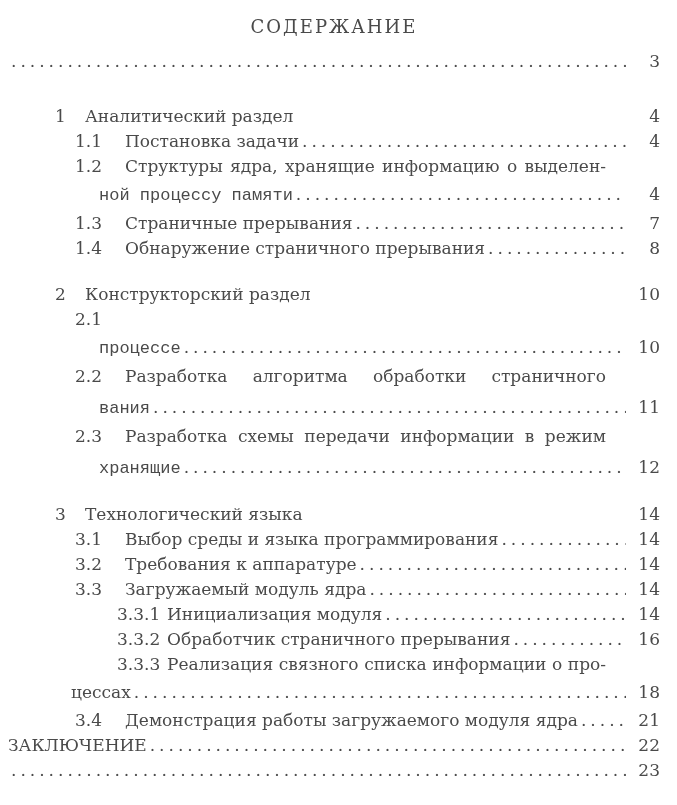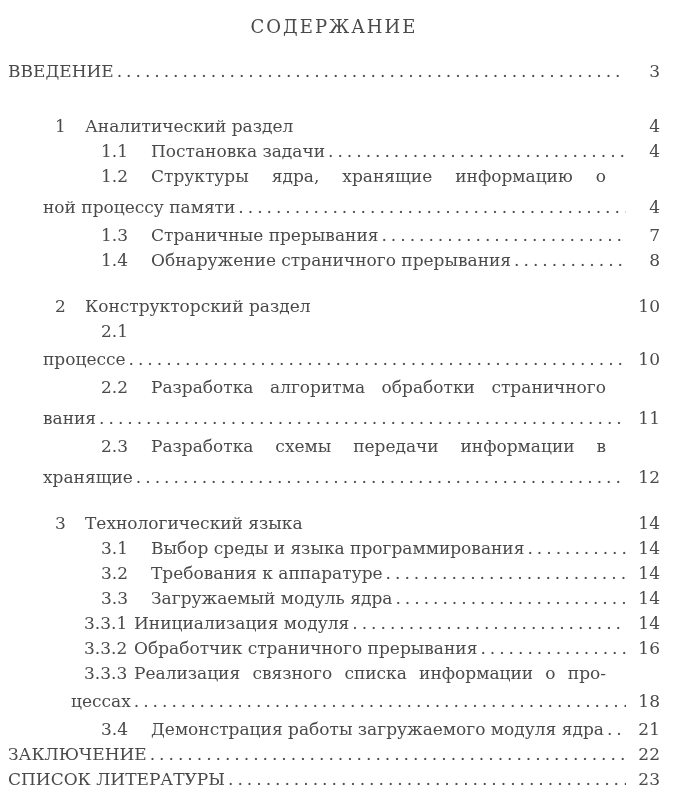--- a/index.html
+++ b/index.html
@@ -13,36 +13,36 @@
     font-size: 17px;
     color: #4a4a4a;
     padding: 14px 17px 0 8px;
     overflow: hidden;
   }
   .toc-title {
     text-align: center;
     font-size: 18px;
     letter-spacing: 2px;
     line-height: 25px;
-    margin-bottom: 20px;
+    margin-bottom: 10px;
   }
   .row {
     display: flex;
     align-items: baseline;
     line-height: 25px;
     max-height: 28px;
     overflow: hidden;
     white-space: nowrap;
   }
   .num  { flex: 0 0 auto; }
   .num-ch     { margin-left: 47px;  width: 30px; }
-  .num-sub    { margin-left: 93px;  width: 50px; }
-  .num-subsub { margin-left: 76px; width: 50px; }
+  .num-sub    { margin-left: 67px;  width: 50px; }
+  .num-subsub { margin-left: 109px; width: 50px; }
   .lbl { flex: 0 0 auto; }
-  .cont-sub    .lbl { margin-left: 35px; }
+  .cont-sub    .lbl { margin-left: 91px; font-family: Liberation Mono, monospace; }
   .cont-subsub .lbl { margin-left: 63px; }
   .dots {
     flex: 1 1 auto;
     overflow: hidden;
     letter-spacing: 4px;
     padding-left: 3px;
     min-width: 0;
   }
   .fill { flex: 1 1 auto; }
   .pageno {
@@ -62,21 +62,20 @@
   .top + .chapter { margin-top: 30px; }
   .cont { margin-top: 3px; margin-bottom: 3px; }
 </style>
 </head>
 <body>
 
 <div class="page" style="color: rgb(74, 74, 74);">
   <div class="toc-title">СОДЕРЖАНИЕ</div>
   <div id="toc-body">
       <div class="row top">
-        <span class="lbl">ВВЕДЕНИЕ</span>
         <span class="dots">........................................................................................................................</span>
         <span class="pageno">3</span>
       </div>
       <div class="row chapter">
         <span class="num num-ch">1</span>
         <span class="lbl">Аналитический раздел</span>
         <span class="fill"></span>
         <span class="pageno">4</span>
       </div>
       <div class="row sub">
@@ -188,18 +187,17 @@
         <span class="lbl">Демонстрация работы загружаемого модуля ядра</span>
         <span class="dots">........................................................................................................................</span>
         <span class="pageno">21</span>
       </div>
       <div class="row top">
         <span class="lbl">ЗАКЛЮЧЕНИЕ</span>
         <span class="dots">........................................................................................................................</span>
         <span class="pageno">22</span>
       </div>
       <div class="row top">
-        <span class="lbl">СПИСОК ЛИТЕРАТУРЫ</span>
         <span class="dots">........................................................................................................................</span>
         <span class="pageno">23</span>
       </div>
     </div>
 </div>
 
 </body></html>

